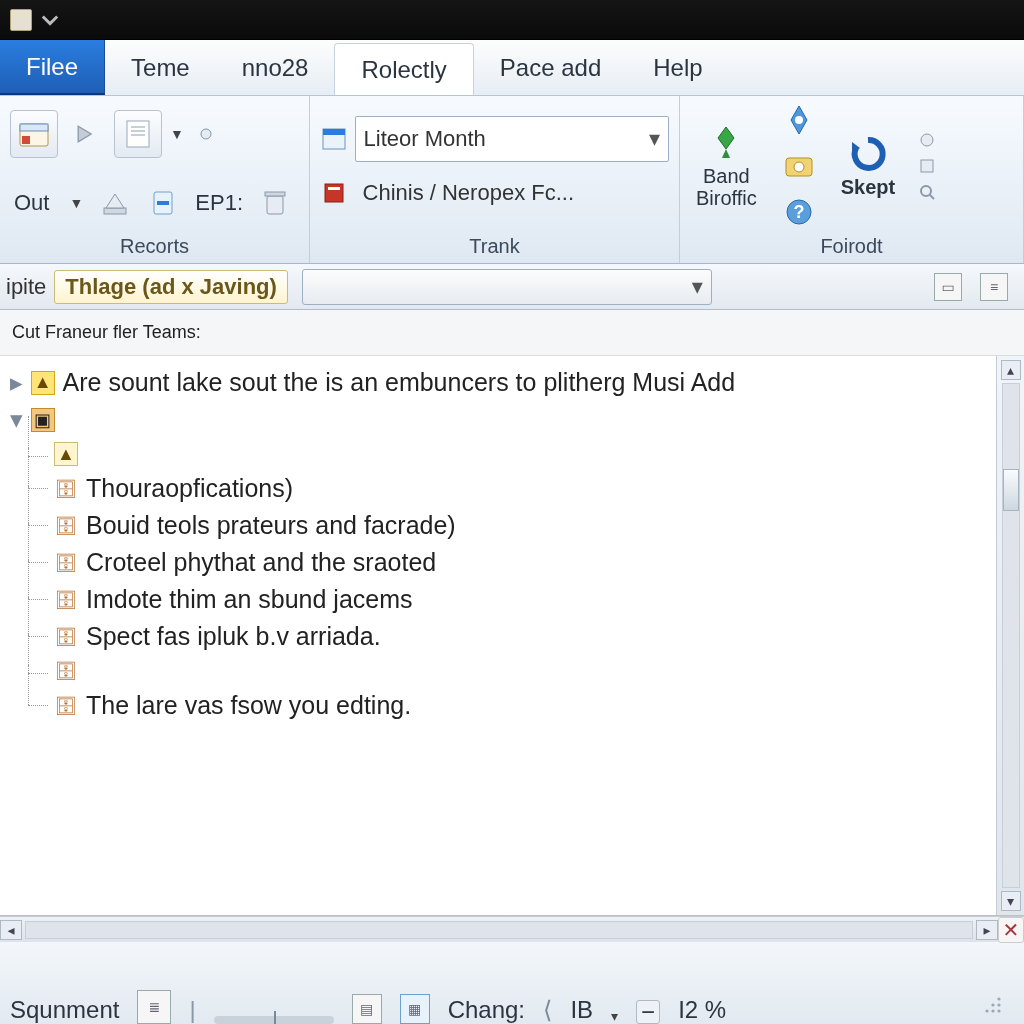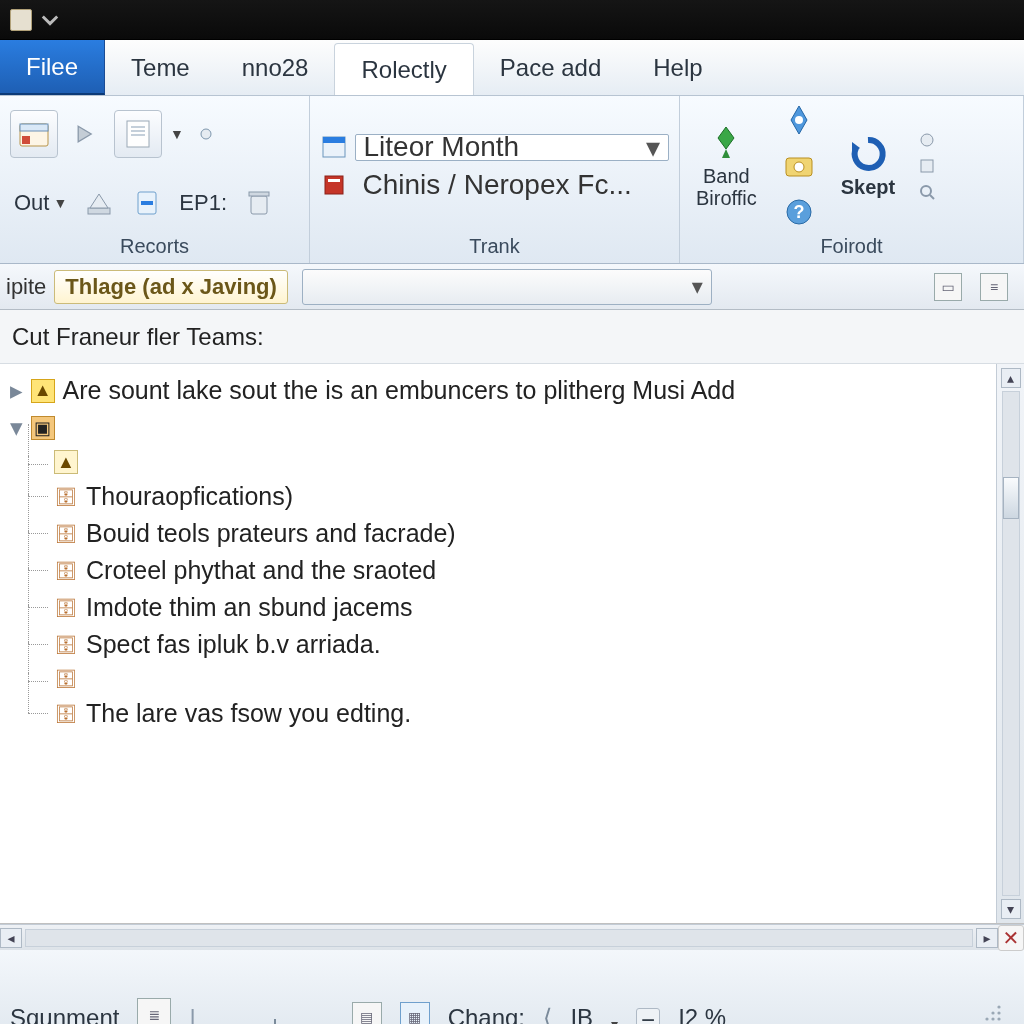--- a/index.html
+++ b/index.html
@@ -69,24 +69,24 @@
   text-align:center;
   font-size:20px;
   color:#3a4a5c;
   padding:3px 0 5px;
 }
 .bigicon {
   width:48px;height:48px;border:1px solid #b8c3cf;border-radius:4px;
   background: linear-gradient(#fcfdff, #e3eaf2);
   display:flex;align-items:center;justify-content:center;font-size:28px;
 }
-.smallbtn { display:flex; align-items:center; gap:4px; font-size:22px; color:#2b3540; padding:0 4px;}
+.smallbtn { display:flex; align-items:center; gap:20px; font-size:22px; color:#2b3540; padding:0 4px;}
 .ribbon-combo {
-  height:27px; width:330px; background:#fff; border:1px solid #9bb0c5; border-radius:2px;
-  display:flex;align-items:center; padding:0 8px; font-size:28px; color:#333;
+  height:46px; width:330px; background:#fff; border:1px solid #9bb0c5; border-radius:2px;
+  display:flex;align-items:center; padding:0 8px; font-size:22px; color:#333;
 }
 .ribbon-combo .dd { margin-left:auto; color:#555;}
 .stackcol { display:flex; flex-direction:column; align-items:center; gap:2px; padding:0 6px;}
 .iconcell { width:40px;height:40px; display:flex;align-items:center;justify-content:center; font-size:30px;}
 .lbl2 { font-size:20px; color:#2b3540; text-align:center; line-height:1.1;}
 .subbar {
   height:46px;
   background: linear-gradient(#f5f8fc, #e3e9f0);
   border-bottom:1px solid #b3bcc5;
   display:flex;align-items:center;
@@ -105,24 +105,24 @@
 .subbar-combo {
   margin-left:14px;
   height:36px;width:410px;
   background:linear-gradient(#fcfcfc,#e7ecf1);
   border:1px solid #9db0c3;border-radius:3px;
   display:flex;align-items:center;justify-content:flex-end;padding:0 8px;color:#555;
 }
 .subbar-icons { margin-left:auto; display:flex; gap:18px; padding-right:10px;}
 .sqicon { width:28px;height:28px;border:1px solid #9aa;display:flex;align-items:center;justify-content:center;color:#667; background:#f6f6f6; font-size:14px;}
 .panel-title {
-  height:54px;
+  height:46px;
   display:flex;align-items:center;
   padding:0 12px;
-  font-size:24px;
+  font-size:18px;
   background:#f4f6f8;
   border-bottom:1px solid #d7dde3;
 }
 .content {
   height: 560px;
   display:flex;
   background:#fff;
   border-bottom:1px solid #c0c0c0;
 }
 .tree {

